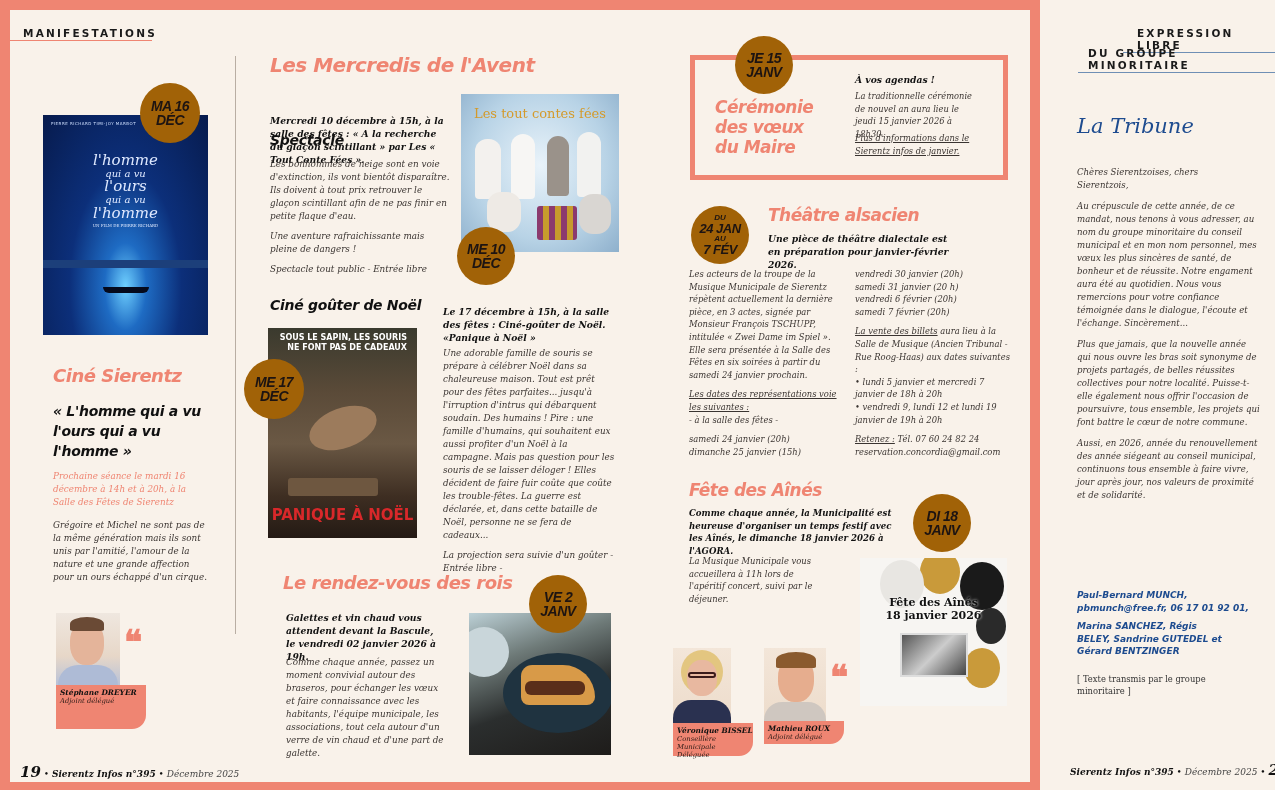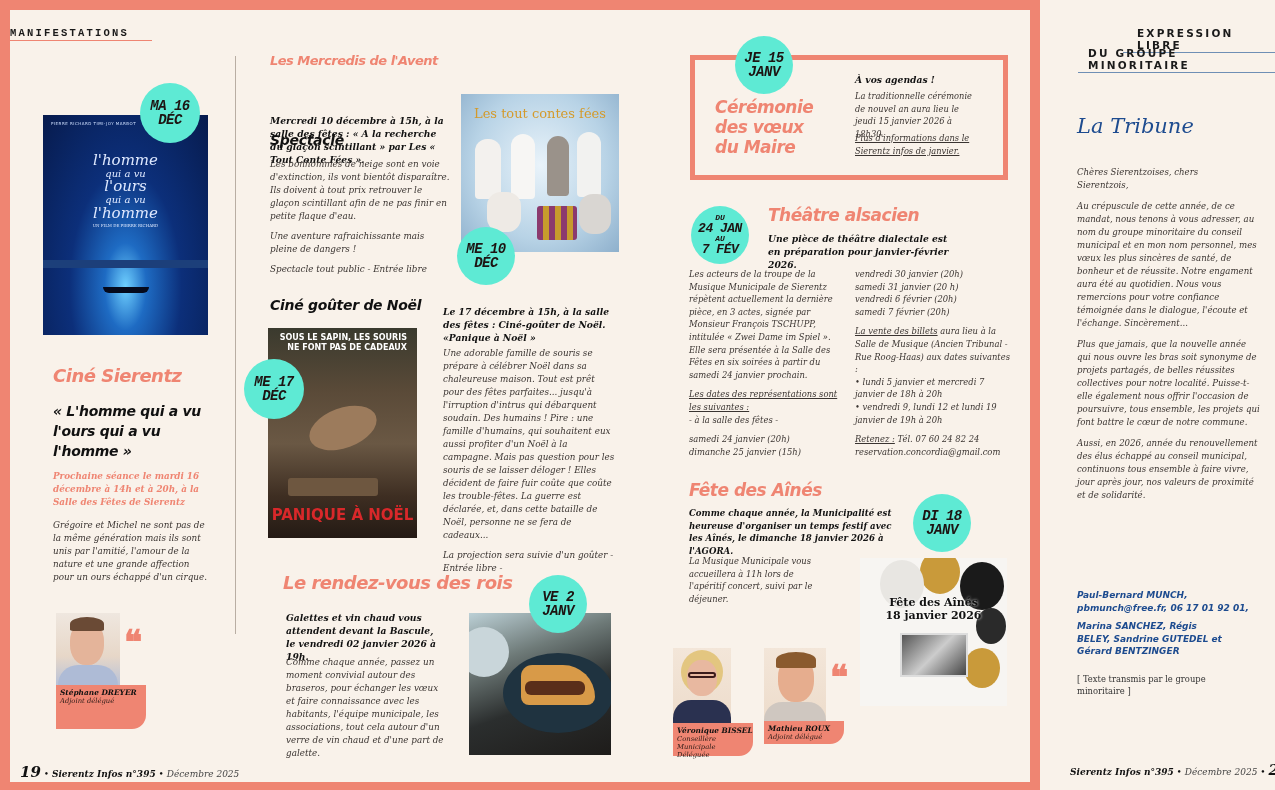--- a/index.html
+++ b/index.html
@@ -17,21 +17,21 @@
 
   .vrule { position: absolute; width: 1px; background: #b9aea3; }
 
   .h-salmon { font-family: "DejaVu Sans", sans-serif; font-weight: bold; font-style: italic; color: #ef8572; letter-spacing: -0.5px; }
   .h-black { font-family: "DejaVu Sans", sans-serif; font-weight: bold; font-style: italic; color: #111; letter-spacing: -0.3px; }
   .lead { font-family: "DejaVu Serif", serif; font-weight: bold; font-style: italic; font-size: 9.2px; line-height: 13px; color: #111; }
   .body { font-family: "DejaVu Serif", serif; font-style: italic; font-size: 8.8px; line-height: 13px; color: #3a3431; }
   .body p { margin-bottom: 7px; }
   .u { text-decoration: underline; }
 
-  .badge { position: absolute; border-radius: 50%; background: #5eead4; color: #1d1412; font-family: Liberation Mono, monospace; font-style: italic; font-weight: bold; display: flex; flex-direction: column; align-items: center; justify-content: center; text-align: center; line-height: 1.0; }
+  .badge { position: absolute; border-radius: 50%; background: #a16207; color: #1d1412; font-family: Liberation Sans, sans-serif; font-style: italic; font-weight: bold; display: flex; flex-direction: column; align-items: center; justify-content: center; text-align: center; line-height: 1.0; }
   .badge .l { font-size: 14px; letter-spacing: -0.5px; }
   .badge .s { font-size: 8px; }
 
   .img { position: absolute; overflow: hidden; }
 
   .portrait-card { position: absolute; }
   .portrait-photo { position: absolute; left: 0; top: 0; overflow: hidden; }
   .portrait-label { position: absolute; left: 0; background: #ef8572; border-bottom-right-radius: 14px; padding: 3px 4px; }
   .portrait-name { font-family: "DejaVu Serif", serif; font-weight: bold; font-style: italic; font-size: 7.4px; color: #111; white-space: nowrap; }
   .portrait-role { font-family: "DejaVu Serif", serif; font-style: italic; font-size: 6.8px; color: #2a1a16; line-height: 8px; }
@@ -49,21 +49,21 @@
   .tribune-body p { margin-bottom: 8px; }
   .tribune-sign { font-family: "DejaVu Sans", sans-serif; font-style: italic; font-weight: bold; font-size: 9px; line-height: 12.5px; color: #1d4b8f; }
   .tribune-note { font-family: "DejaVu Serif", serif; font-size: 8.4px; line-height: 12px; color: #333; }
 </style>
 </head>
 <body>
 
 <div class="left-page">
   <div class="left-inner">
 
-    <div class="abs section-tag tag-line-salmon" style="left:0; top:17px; width:142px; padding-bottom:1px;font-family:Liberation Mono, monospace;">
+    <div class="abs section-tag tag-line-salmon" style="left:0; top:17px; width:142px; padding-left:13px; padding-bottom:1px;">
       <span>MANIFESTATIONS</span>
     </div>
 
     <div class="vrule" style="left:225px; top:46px; height:578px;"></div>
     <div class="vrule" style="left:647px; top:270px; height:0;"></div>
 
     <div class="img" style="left:33px; top:105px; width:165px; height:220px; background: radial-gradient(ellipse at 50% 78%, #6fd0ff 0%, #1e6bc3 18%, #0c2f7a 48%, #071b4d 100%);">
       <div class="abs" style="left:8px; top:6px; font-size:4px; color:#cfe0ff; font-family:'DejaVu Sans',sans-serif; letter-spacing:0.5px;">PIERRE RICHARD   TIMI-JOY MARBOT</div>
       <div class="abs" style="left:0; top:38px; width:165px; text-align:center; color:#dfe9ff; font-style:italic; font-family:'DejaVu Serif',serif; line-height:1.05;">
         <div style="font-size:15px;">l'homme</div>
@@ -76,21 +76,21 @@
       <div class="abs" style="left:0; top:145px; width:165px; height:8px; background:#1c3f7a;"></div>
       <div class="abs" style="left:60px; top:172px; width:46px; height:6px; background:#050a1c; border-radius:0 0 10px 10px;"></div>
     </div>
     <div class="badge" style="left:130px; top:73px; width:60px; height:60px;">
       <span class="l">MA 16</span>
       <span class="l">DÉC</span>
     </div>
 
     <div class="abs h-salmon" style="left:43px; top:355px; font-size:18px;">Ciné Sierentz</div>
     <div class="abs h-black" style="left:43px; top:391px; width:150px; font-size:14px; line-height:20px;">« L'homme qui a vu l'ours qui a vu l'homme »</div>
-    <div class="abs" style="left:43px; top:460px; width:155px; font-family:'DejaVu Serif',serif; font-weight:bold; font-style:italic; font-size:8.8px; line-height:13px; color:#ef8572;">Prochaine séance le mardi 16 décembre à 14h et à 20h, à la Salle des Fêtes de Sierentz</div>
+    <div class="abs" style="left:43px; top:460px; width:155px; font-family:'DejaVu Serif',serif; font-weight:normal; font-style:italic; font-size:8.8px; line-height:13px; color:#ef8572;">Prochaine séance le mardi 16 décembre à 14h et à 20h, à la Salle des Fêtes de Sierentz</div>
     <div class="abs body" style="left:43px; top:509px; width:155px;">Grégoire et Michel ne sont pas de la même génération mais ils sont unis par l'amitié, l'amour de la nature et une grande affection pour un ours échappé d'un cirque.</div>
 
     <div class="portrait-card" style="left:46px; top:603px; width:88px; height:96px;">
       <div class="portrait-photo" style="width:64px; height:72px; background: linear-gradient(180deg,#efe7df 0%, #e7d7c8 60%, #b8c2d8 100%);">
         <div class="abs" style="left:14px; top:8px; width:34px; height:44px; border-radius:45%; background:#e4b49a;"></div>
         <div class="abs" style="left:14px; top:4px; width:34px; height:14px; border-radius:50% 50% 10% 10%; background:#6a4a35;"></div>
         <div class="abs" style="left:2px; top:52px; width:60px; height:20px; border-radius:20px 20px 0 0; background:#aebbd6;"></div>
       </div>
       <div class="portrait-label" style="top:72px; width:90px; height:44px;">
         <div class="portrait-name">Stéphane DREYER</div>
@@ -100,21 +100,21 @@
     </div>
 
     <div class="footer" style="left:10px; top:753px;">
       <span class="pn">19</span>
       <span>•</span>
       <span class="mag">Sierentz Infos n°395</span>
       <span>•</span>
       <span class="dt">Décembre 2025</span>
     </div>
 
-    <div class="abs h-salmon" style="left:260px; top:43px; font-size:13px;">Les Mercredis de l'Avent</div>
+    <div class="abs h-salmon" style="left:260px; top:43px; font-size:20px;">Les Mercredis de l'Avent</div>
 
     <div class="abs h-black" style="left:260px; top:82px; font-size:14px;margin-top:40px;">Spectacle</div>
     <div class="abs lead" style="left:260px; top:104px; width:180px;">Mercredi 10 décembre à 15h, à la salle des fêtes : « A la recherche du glaçon scintillant » par Les « Tout Conte Fées ».</div>
     <div class="abs body" style="left:260px; top:148px; width:180px;">
       <p>Les bonhommes de neige sont en voie d'extinction, ils vont bientôt disparaître. Ils doivent à tout prix retrouver le glaçon scintillant afin de ne pas finir en petite flaque d'eau.</p>
       <p>Une aventure rafraichissante mais pleine de dangers !</p>
       <p>Spectacle tout public - Entrée libre</p>
     </div>
     <div class="img" style="left:451px; top:84px; width:158px; height:158px; background: radial-gradient(ellipse at 50% 45%, #e9f3fa 0%, #b8d3e6 60%, #8eb0cc 100%);">
       <div class="abs" style="left:0; top:12px; width:158px; text-align:center; font-family:'DejaVu Serif',serif; font-size:13px; color:#d49a2a;">Les tout contes fées</div>
@@ -180,21 +180,21 @@
       <span class="s">DU</span>
       <span class="l" style="font-size:13px;">24 JAN</span>
       <span class="s">AU</span>
       <span class="l" style="font-size:13px;">7 FÉV</span>
     </div>
     <div class="abs h-salmon" style="left:758px; top:195px; font-size:17px;">Théâtre alsacien</div>
     <div class="abs lead" style="left:758px; top:222px; width:185px;">Une pièce de théâtre dialectale est en préparation pour janvier-février 2026.</div>
 
     <div class="abs body" style="left:679px; top:258px; width:150px; font-size:8.4px; line-height:12.6px;">
       <p>Les acteurs de la troupe de la Musique Municipale de Sierentz répètent actuellement la dernière pièce, en 3 actes, signée par Monsieur François TSCHUPP, intitulée « Zwei Dame im Spiel ». Elle sera présentée à la Salle des Fêtes en six soirées à partir du samedi 24 janvier prochain.</p>
-      <div class="u">Les dates des représentations sont les suivantes :</div>
+      <div class="u">Les dates des représentations voie les suivantes :</div>
       <p>- à la salle des fêtes -</p>
       <div>samedi 24 janvier (20h)</div>
       <div>dimanche 25 janvier (15h)</div>
     </div>
     <div class="abs body" style="left:845px; top:258px; width:160px; font-size:8.4px; line-height:12.6px;">
       <div>vendredi 30 janvier (20h)</div>
       <div>samedi 31 janvier (20 h)</div>
       <div>vendredi 6 février (20h)</div>
       <p>samedi 7 février (20h)</p>
       <p><span class="u">La vente des billets</span><span> aura lieu à la Salle de Musique (Ancien Tribunal - Rue Roog-Haas) aux dates suivantes :</span></p>
@@ -261,21 +261,21 @@
   <div class="abs section-tag tag-line-blue" style="left:38px; top:47px; width:197px; padding-left:10px; padding-bottom:1px;">
     <span>DU GROUPE MINORITAIRE</span>
   </div>
 
   <div class="abs tribune-title" style="left:37px; top:114px;">La Tribune</div>
 
   <div class="abs tribune-body" style="left:37px; top:166px; width:185px;">
     <p style="width:130px;">Chères Sierentzoises, chers Sierentzois,</p>
     <p>Au crépuscule de cette année, de ce mandat, nous tenons à vous adresser, au nom du groupe minoritaire du conseil municipal et en mon nom personnel, mes vœux les plus sincères de santé, de bonheur et de réussite. Notre engament aura été au quotidien. Nous vous remercions pour votre confiance témoignée dans le dialogue, l'écoute et l'échange. Sincèrement...</p>
     <p>Plus que jamais, que la nouvelle année qui nous ouvre les bras soit synonyme de projets partagés, de belles réussites collectives pour notre localité. Puisse-t-elle également nous offrir l'occasion de poursuivre, tous ensemble, les projets qui font battre le cœur de notre commune.</p>
-    <p>Aussi, en 2026, année du renouvellement des élus échappé au conseil municipal, continuons tous ensemble à faire vivre, jour après jour, nos valeurs de proximité et de solidarité.</p>
+    <p>Aussi, en 2026, année du renouvellement des année siégeant au conseil municipal, continuons tous ensemble à faire vivre, jour après jour, nos valeurs de proximité et de solidarité.</p>
   </div>
 
   <div class="abs tribune-sign" style="left:37px; top:589px; width:175px;">Paul-Bernard MUNCH, pbmunch@free.fr, 06 17 01 92 01,</div>
   <div class="abs tribune-sign" style="left:37px; top:620px; width:150px;">Marina SANCHEZ, Régis BELEY, Sandrine GUTEDEL et Gérard BENTZINGER</div>
   <div class="abs tribune-note" style="left:37px; top:673px; width:140px;">[ Texte transmis par le groupe minoritaire ]</div>
 
   <div class="footer" style="left:30px; top:761px;">
     <span class="mag">Sierentz Infos n°395</span>
     <span>•</span>
     <span class="dt">Décembre 2025</span>

